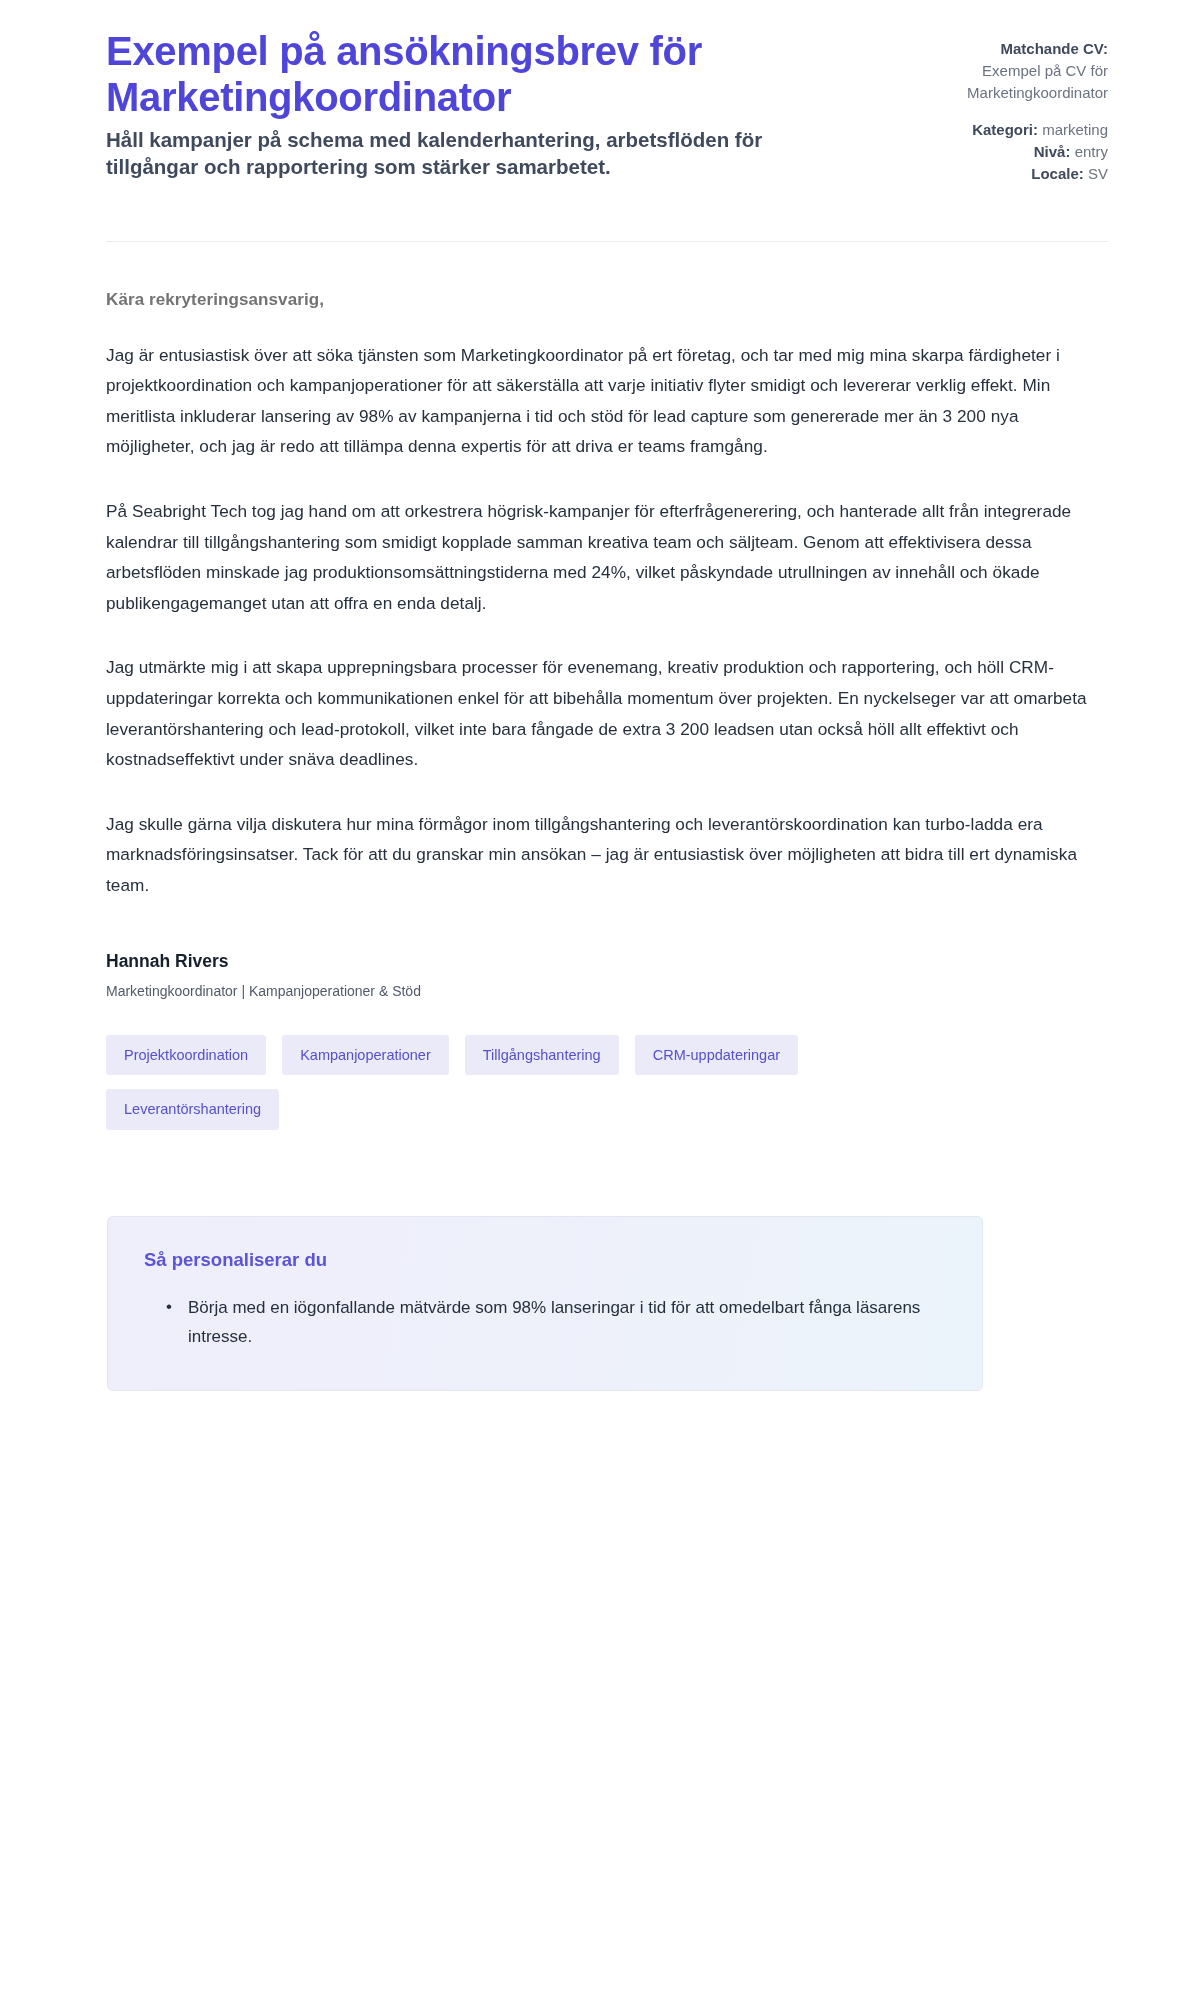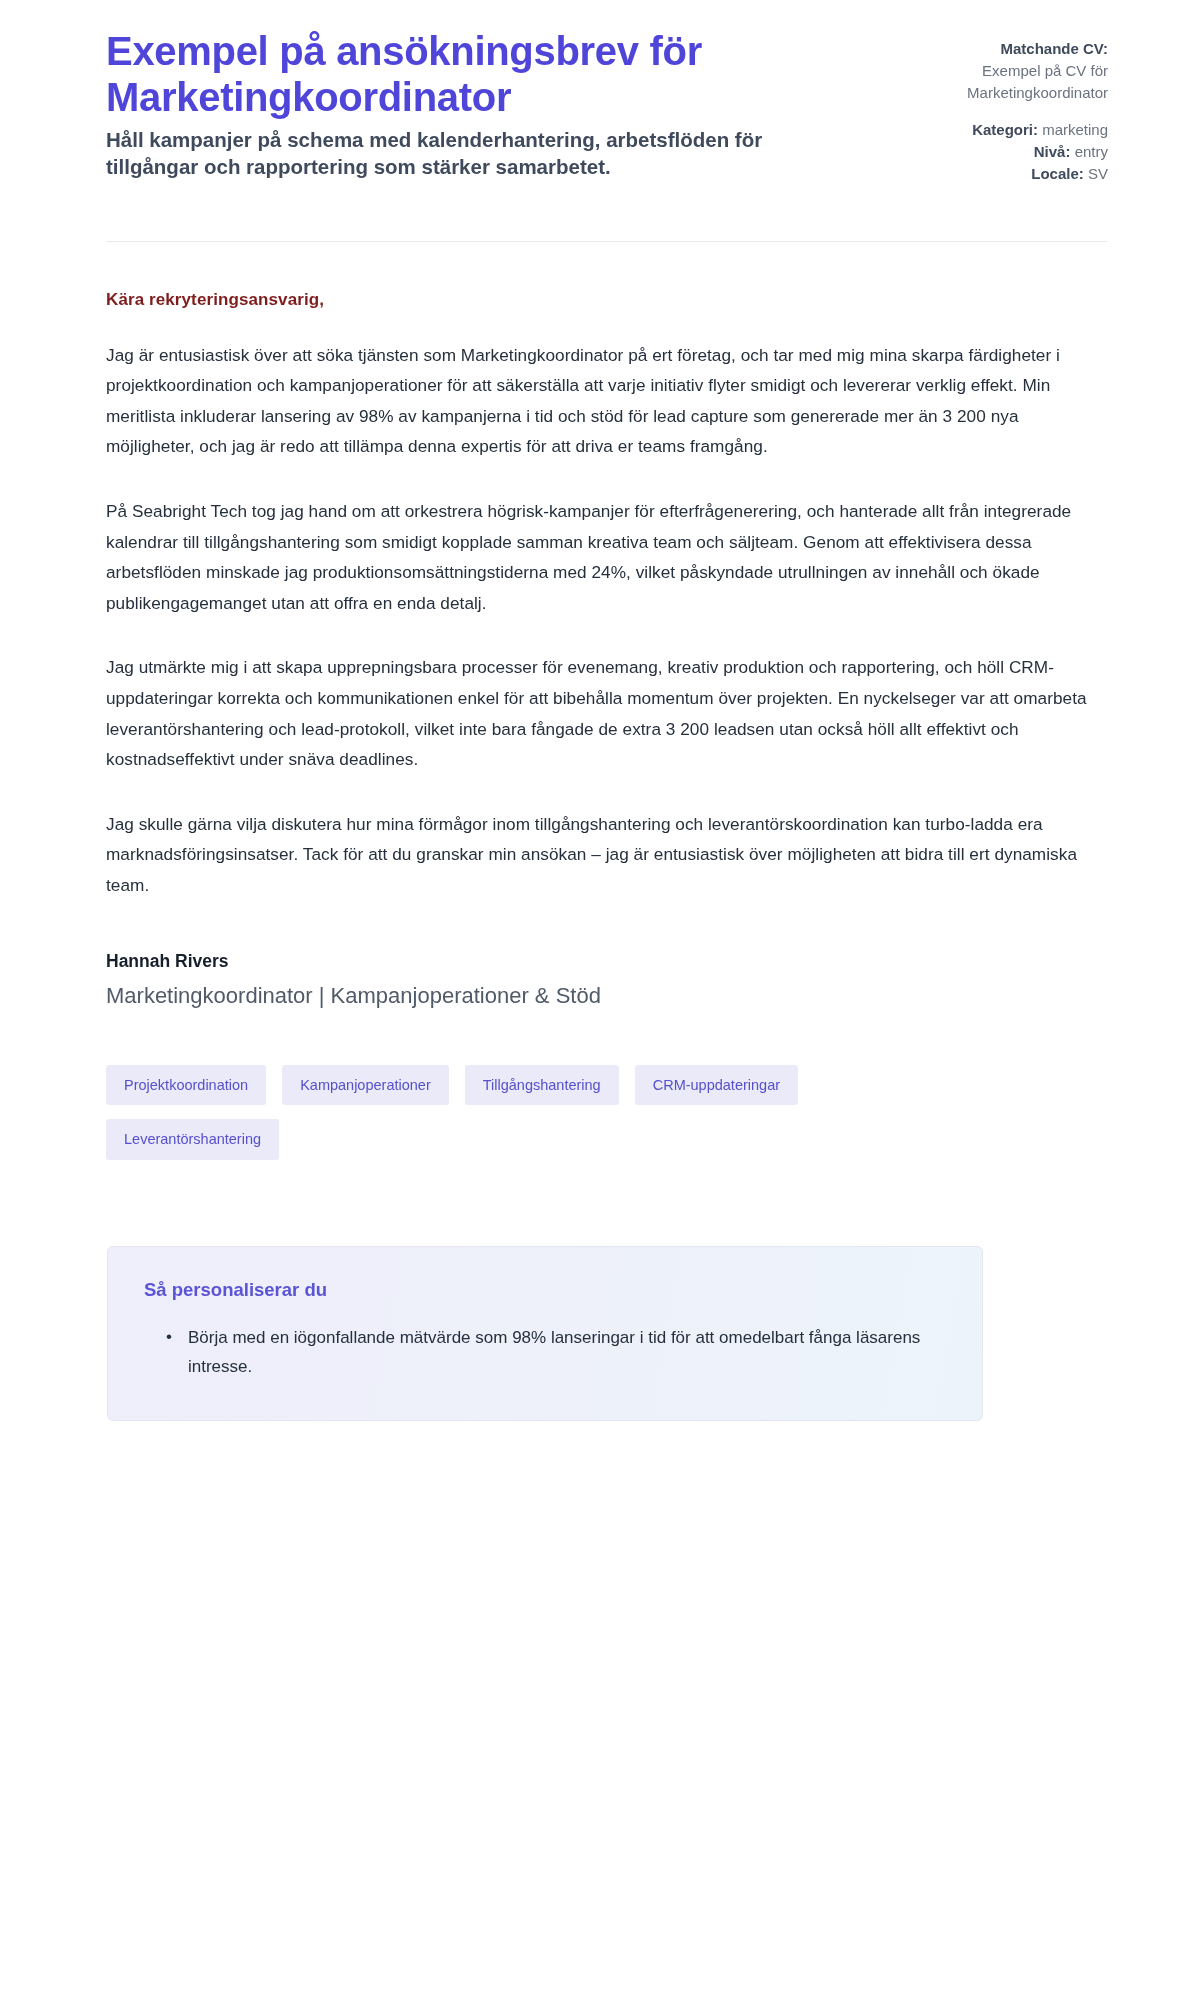--- a/index.html
+++ b/index.html
@@ -76,21 +76,21 @@
   }
 
   
   .letter {
     padding-top: 48px;
   }
   .salutation {
     margin: 0 0 30px 0;
     font-size: 17px;
     font-weight: 700;
-    color: #7f1d1d;
+    color: #737373;
     letter-spacing: 0.1px;
   }
   .letter p.body-par {
     margin: 0 0 34px 0;
     font-size: 17.2px;
     line-height: 1.78;
     color: #26303d;
     max-width: 1000px;
     letter-spacing: 0.05px;
   }
@@ -100,27 +100,27 @@
     margin-top: 50px;
   }
   .sign-name {
     margin: 0;
     font-size: 17.5px;
     font-weight: 700;
     color: #16202c;
   }
   .sign-role {
     margin: 11px 0 0 0;
-    font-size: 22px;
+    font-size: 14px;
     color: #505a68;
   }
 
   
   .tags {
-    margin-top: 56px;
+    margin-top: 36px;
     display: flex;
     flex-wrap: wrap;
     gap: 14px 16px;
     max-width: 860px;
   }
   .tag {
     background: #ebeaf8;
     color: #5650cc;
     font-size: 14.5px;
     line-height: 1;

